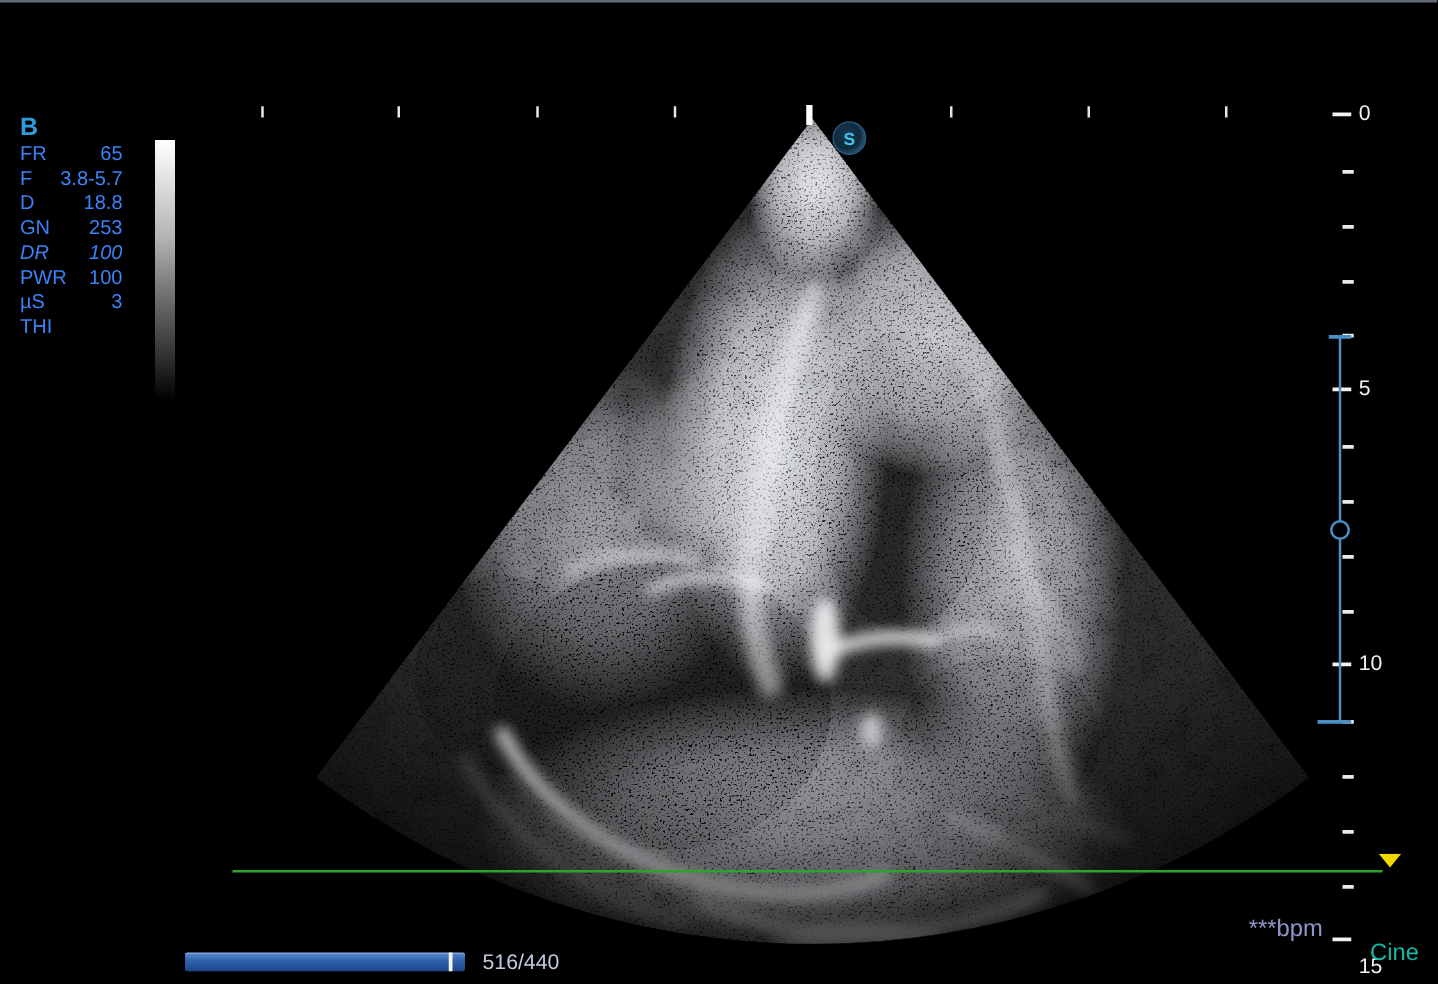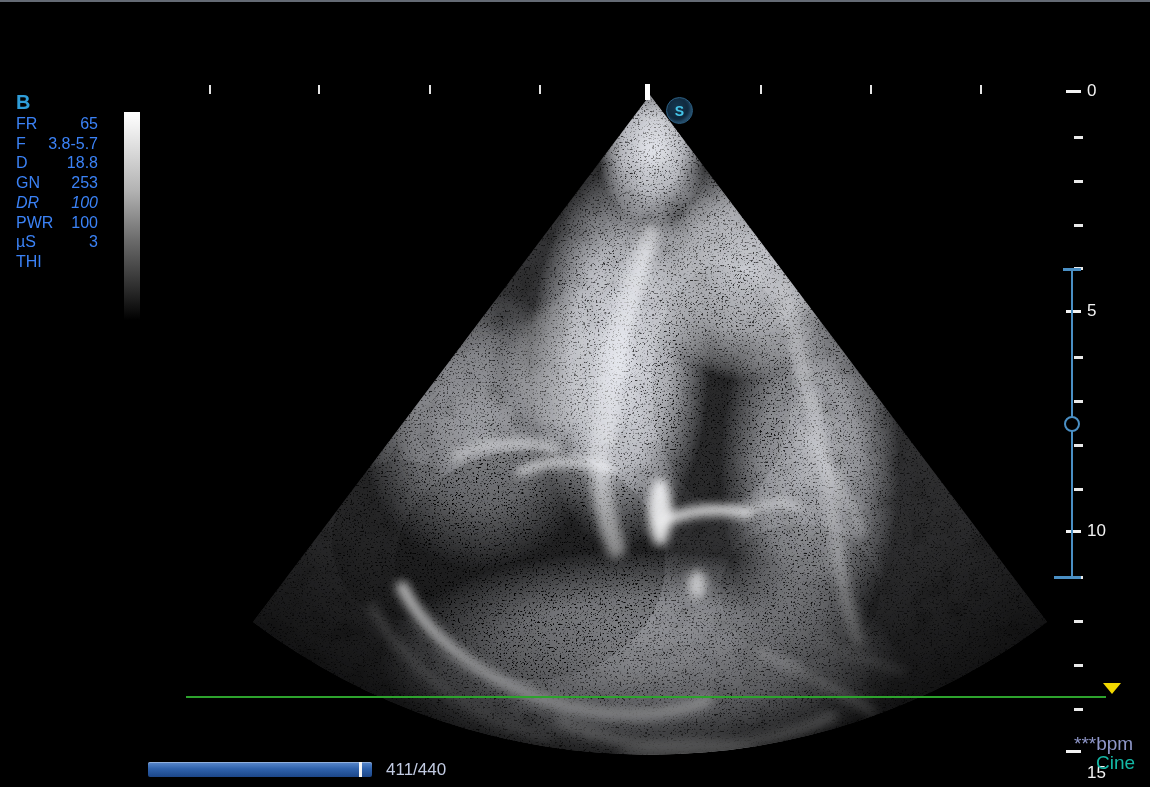--- a/index.html
+++ b/index.html
@@ -35,21 +35,21 @@
   .d-label{position:absolute;left:1087px;color:#f2f2f2;font-size:17px;}
   
   .focus-line{position:absolute;left:1071px;width:2px;background:#4a8fc4;z-index:3;}
   .focus-cap{position:absolute;height:3px;background:#4a8fc4;z-index:3;}
   .focus-handle{position:absolute;left:1064px;width:12px;height:12px;border:2px solid #4a8fc4;
                 border-radius:50%;background:#000;z-index:4;}
   
   .ecg-line{position:absolute;left:186px;top:696px;width:920px;height:2px;background:#2da32d;z-index:3;}
   .cine-tri{position:absolute;left:1103px;top:683px;width:0;height:0;z-index:4;
             border-left:9px solid transparent;border-right:9px solid transparent;border-top:11px solid #f2d800;}
-  .bpm{position:absolute;left:1074px;top:733px;color:#8f97c9;font-size:19px;z-index:5;}
+  .bpm{position:absolute;left:999px;top:733px;color:#8f97c9;font-size:19px;z-index:5;}
   .cine-word{position:absolute;left:1096px;top:752px;color:#14b8a6;font-size:19px;z-index:5;}
   .cine-bar{position:absolute;left:148px;top:762px;width:224px;height:15px;border-radius:2px;z-index:3;
             background:linear-gradient(180deg,#5b8ace 0%,#2f62ac 45%,#1c4688 100%);
             box-shadow:inset 0 1px 0 rgba(255,255,255,.35);}
   .cine-mark{position:absolute;top:0;width:3px;height:15px;background:#f5f5f5;}
   .cine-counter{position:absolute;left:386px;top:760px;color:#c2cbe2;font-size:17px;z-index:3;}
 </style>
 </head>
 <body>
 
@@ -220,15 +220,15 @@
 
   <div class="ecg-line"></div>
   <div class="cine-tri"></div>
 
   <div class="bpm">***bpm</div>
   <div class="cine-word">Cine</div>
 
   <div class="cine-bar">
     <div class="cine-mark" id="cineMarker" style="left: calc(95% - 2px);"></div>
   </div>
-  <div class="cine-counter">411/440</div>
+  <div class="cine-counter">516/440</div>
 
 </div>
 
 </body></html>

